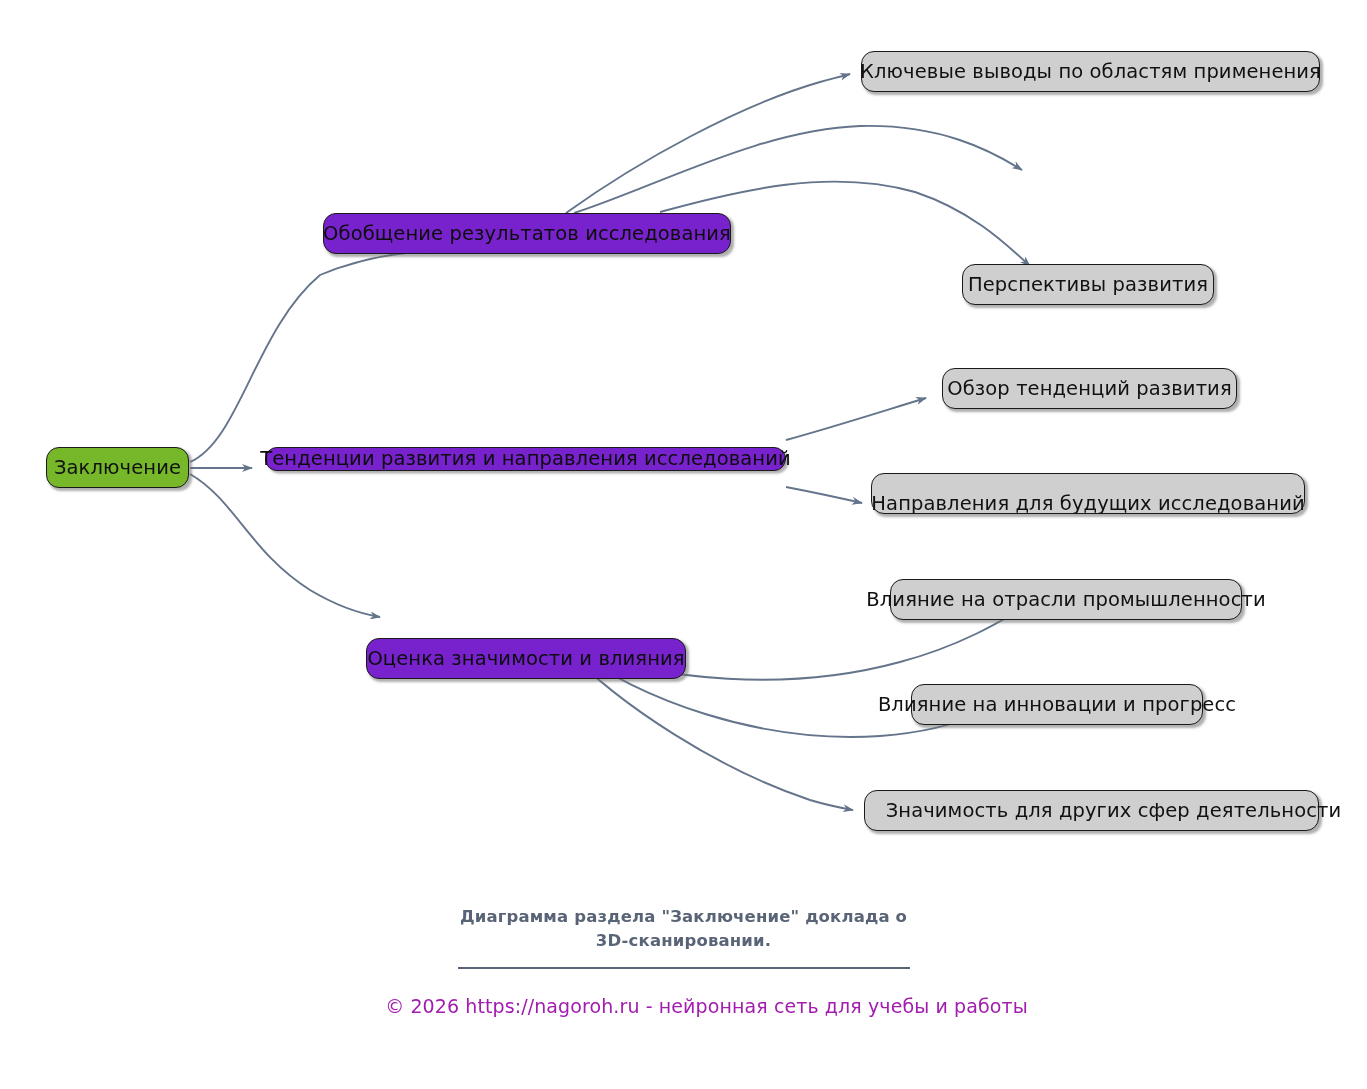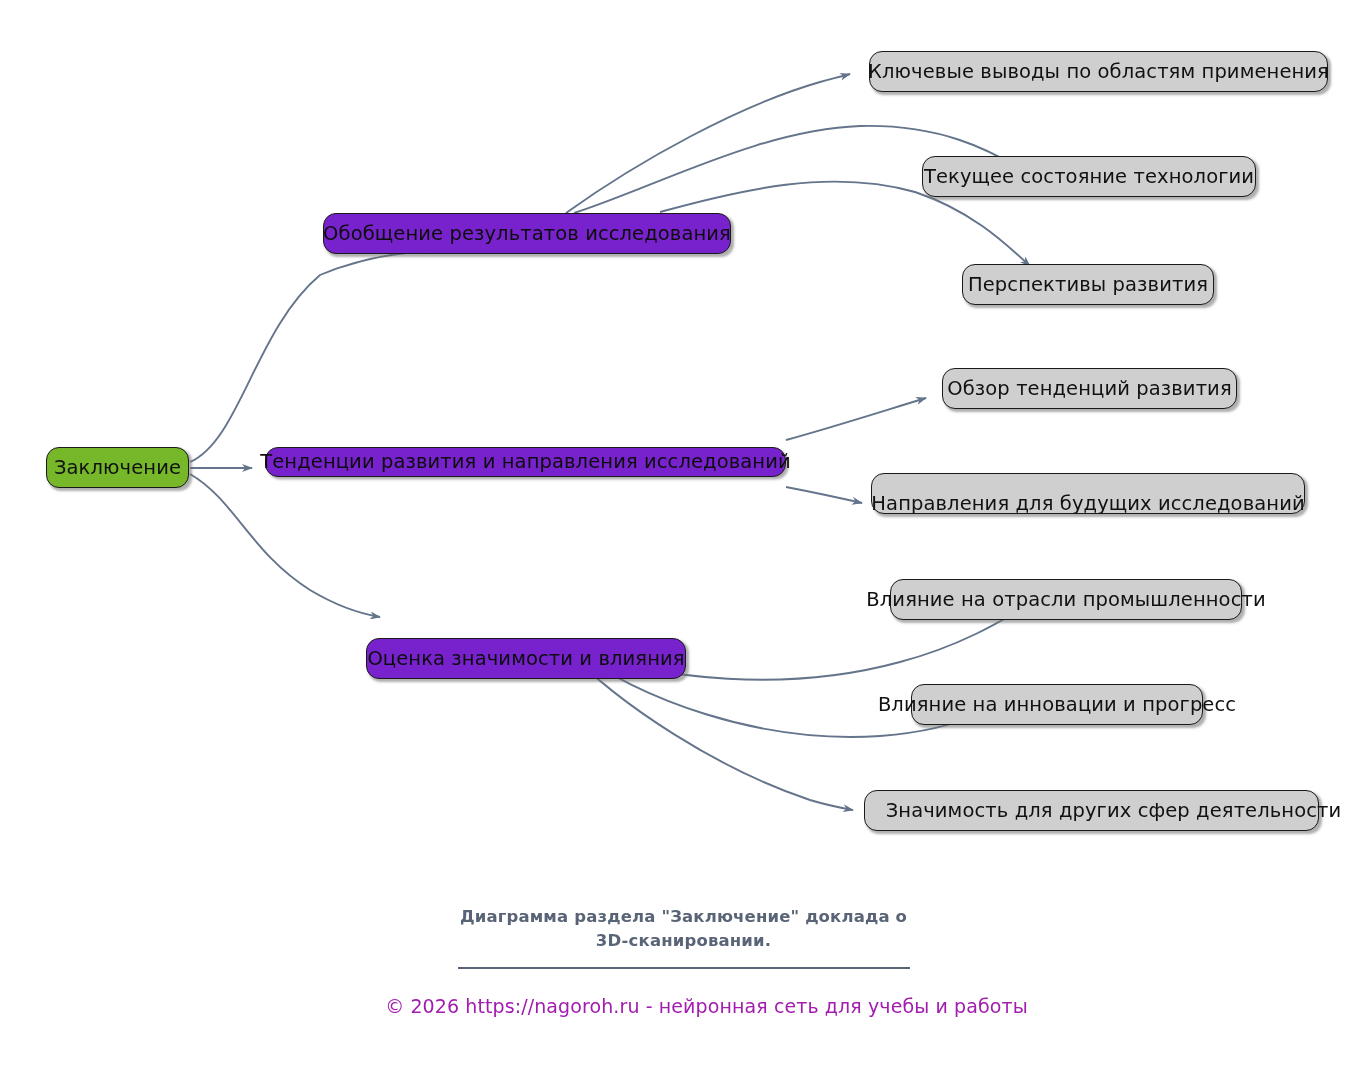--- a/index.html
+++ b/index.html
@@ -127,31 +127,28 @@
     </g>
   </svg>
 
   <div class="node root" style="left:46px; top:447px; width:143px; height:41px;">
     <span class="node-label">Заключение</span>
   </div>
 
   <div class="node branch" style="left:323px; top:213px; width:408px; height:41px;">
     <span class="node-label">Обобщение результатов исследования</span>
   </div>
-  <div class="node leaf" style="left:861px; top:51px; width:459px; height:41px;margin-left:8px;">
+  <div class="node leaf" style="left:861px; top:51px; width:459px; height:41px;">
     <span class="node-label">Ключевые выводы по областям применения</span>
-  </div>
-  <div class="node leaf" style="left:922px; top:156px; width:334px; height:41px;">
-    <span class="node-label">Текущее состояние технологии</span>
   </div>
   <div class="node leaf" style="left:962px; top:264px; width:252px; height:41px;">
     <span class="node-label">Перспективы развития</span>
   </div>
 
-  <div class="node branch" style="left:265px; top:447px; width:521px; height:30px;">
+  <div class="node branch" style="left:265px; top:447px; width:521px; height:24px;">
     <span class="node-label">Тенденции развития и направления исследований</span>
   </div>
   <div class="node leaf" style="left:942px; top:368px; width:295px; height:41px;">
     <span class="node-label">Обзор тенденций развития</span>
   </div>
   <div class="node leaf" style="left:871px; top:473px; width:434px; height:41px;align-items:flex-end;">
     <span class="node-label">Направления для будущих исследований</span>
   </div>
 
   <div class="node branch" style="left:366px; top:638px; width:320px; height:41px;">

